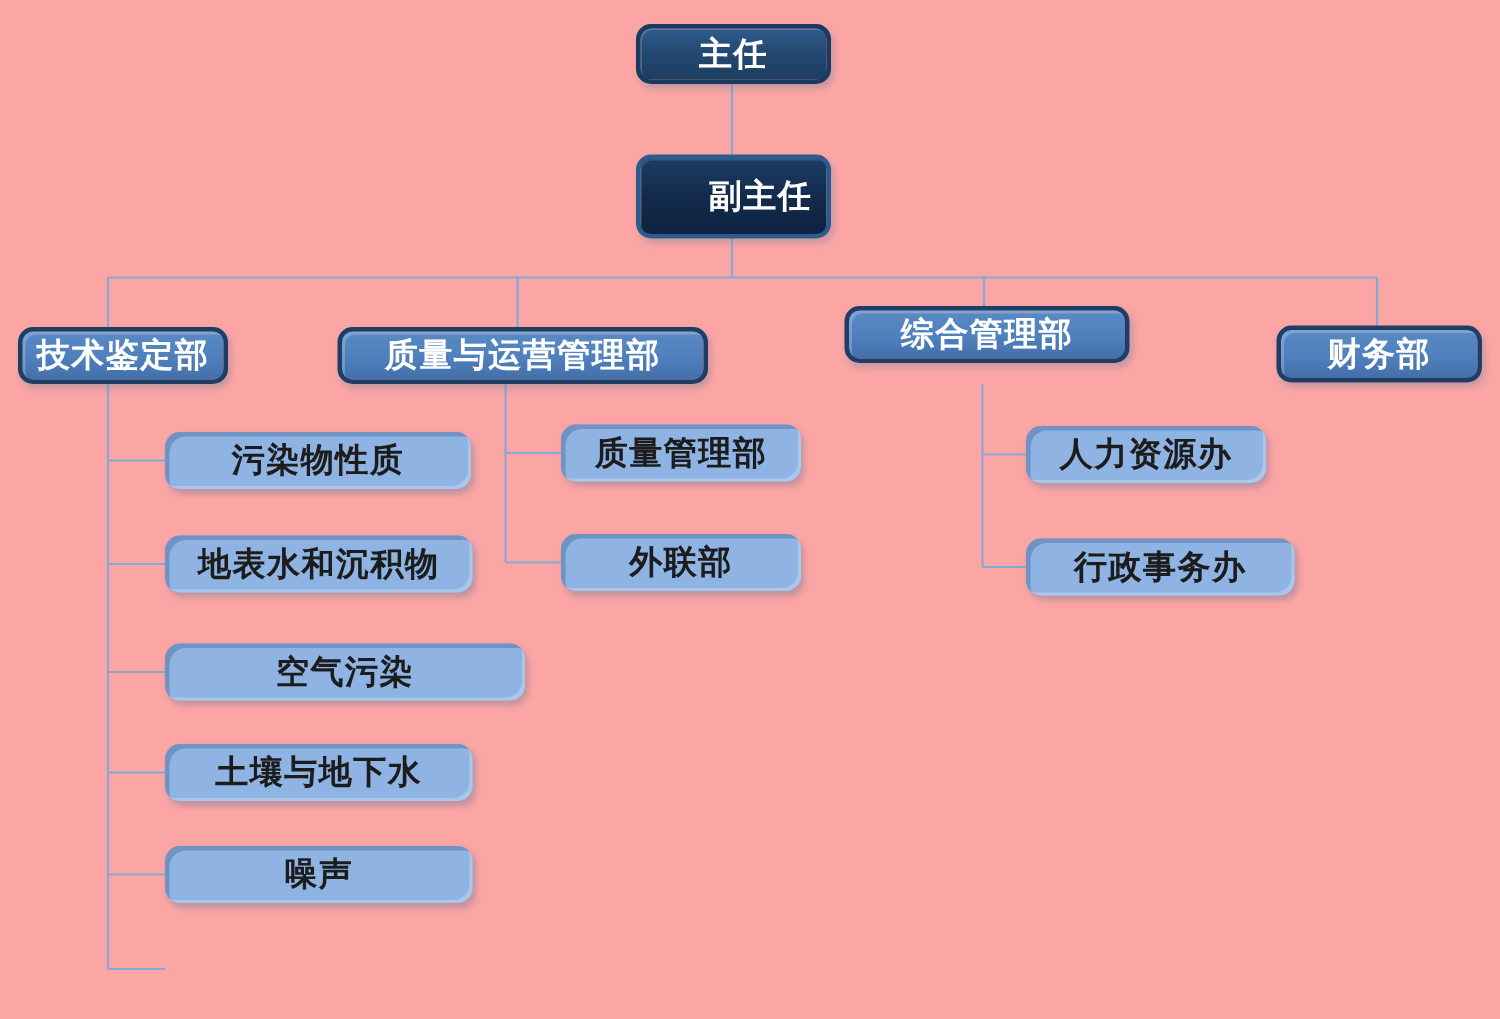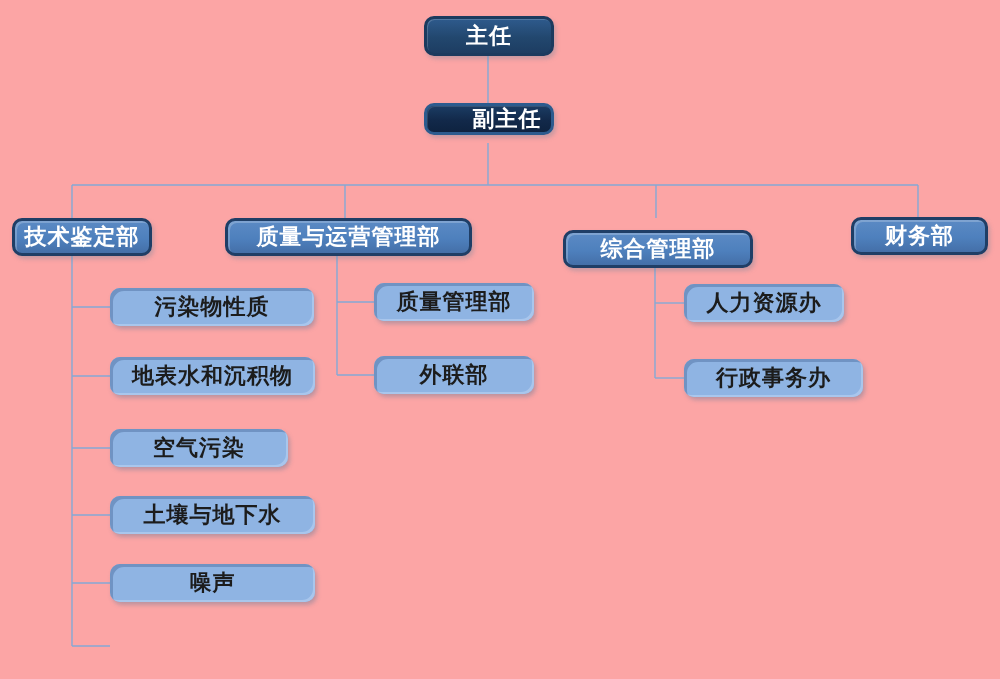--- a/index.html
+++ b/index.html
@@ -22,21 +22,21 @@
     white-space:nowrap;
     cursor:default;
   }
   .lvl1{
     height:40px;color:#ffffff;
     background:linear-gradient(180deg,#2e5a8c 0%,#22476e 55%,#1d3d62 100%);
     border:3px solid #1b3a5e;
     box-shadow:inset 1px 1px 0 rgba(255,255,255,.18), 2px 3px 4px rgba(120,135,155,.40);
   }
   .lvl2{
-    height:32px;color:#ffffff;
+    height:56px;color:#ffffff;
     background:linear-gradient(180deg,#1b3c63 0%,#12294a 55%,#0e2340 100%);
     border:3px solid #2c5b8e;
     box-shadow:inset 1px 1px 0 rgba(255,255,255,.12), 2px 3px 4px rgba(120,135,155,.40);
     padding-left:36px;
   }
   .lvl3{
     height:38px;color:#ffffff;
     background:linear-gradient(180deg,#5b8ac4 0%,#4e80bd 55%,#446fa8 100%);
     border:3px solid #1f3e66;
     box-shadow:inset 2px 2px 0 rgba(255,255,255,.22), 2px 3px 4px rgba(120,135,155,.40);
@@ -88,29 +88,29 @@
   </svg>
 
   <div class="node lvl1" style="left:424px;top:16px;width:130px">主任</div>
 
   <div class="node lvl2" style="left:424px;top:103px;width:130px">副主任</div>
 
   <div class="node lvl3" style="left:12px;top:218px;width:140px">技术鉴定部</div>
 
   <div class="node lvl3" style="left:225px;top:218px;width:247px">质量与运营管理部</div>
 
-  <div class="node lvl3" style="left:563px;top:230px;width:190px">综合管理部</div>
+  <div class="node lvl3" style="left:563px;top:204px;width:190px">综合管理部</div>
 
   <div class="node lvl3" style="left:851px;top:217px;width:137px">财务部</div>
 
   <div class="node lvl4" style="left:110px;top:288px;width:204px">污染物性质</div>
 
   <div class="node lvl4" style="left:110px;top:357px;width:205px">地表水和沉积物</div>
 
-  <div class="node lvl4" style="left:110px;top:429px;width:178px">空气污染</div>
+  <div class="node lvl4" style="left:110px;top:429px;width:240px">空气污染</div>
 
   <div class="node lvl4" style="left:110px;top:496px;width:205px">土壤与地下水</div>
 
   <div class="node lvl4" style="left:110px;top:564px;width:205px">噪声</div>
 
 
   <div class="node lvl4" style="left:374px;top:283px;width:160px">质量管理部</div>
 
   <div class="node lvl4" style="left:374px;top:356px;width:160px">外联部</div>
 

